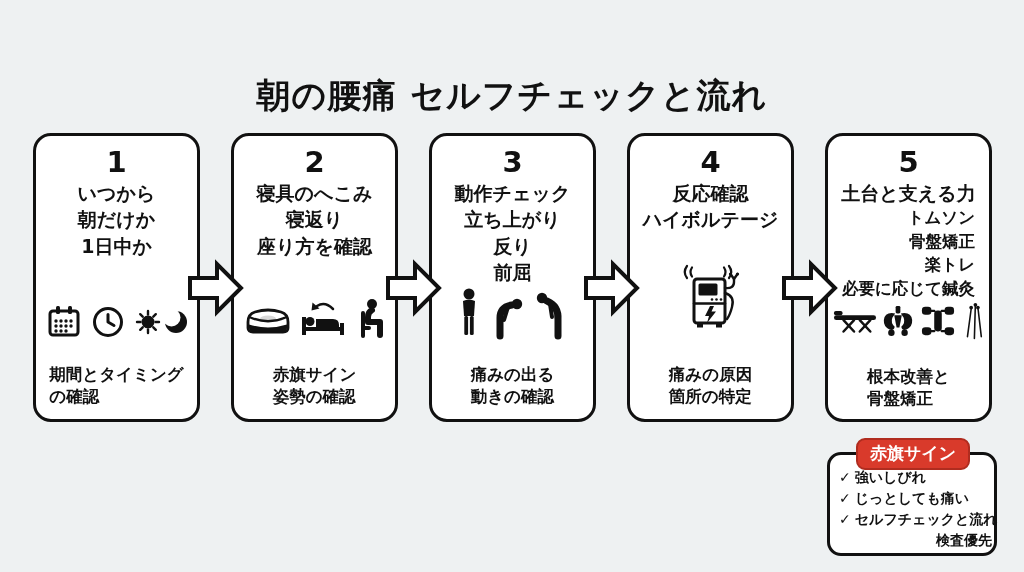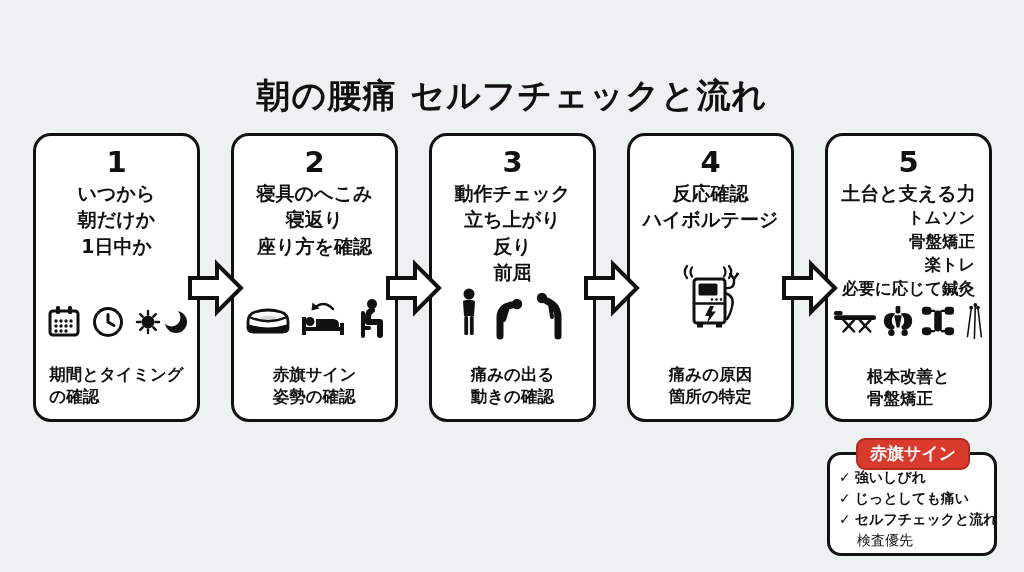--- a/index.html
+++ b/index.html
@@ -32,21 +32,21 @@
     background:#fff;border:3.5px solid #111;border-radius:14px;
     box-sizing:border-box;padding:12px 2px 4px 9px;
   }
   .rf-badge{
     position:absolute;top:-17px;left:26px;background:#d93a2b;color:#fff;
     font-weight:800;font-size:17px;line-height:1.3;padding:2px 12px 4px;
     border-radius:9px;border:2px solid #b02c1f;white-space:nowrap;
   }
   .rf-item{font-size:14px;font-weight:800;line-height:1.5;display:flex;gap:4px;white-space:nowrap;}
   .rf-check{flex:none;}
-  .rf-line2{padding-left:18px;font-size:14px;font-weight:400;line-height:1.5;}
+  .rf-line2{padding-left:18px;font-size:14px;font-weight:700;line-height:1.5;text-align:right;}
   svg .ln{stroke:#111;fill:none;stroke-linecap:round;stroke-linejoin:round;}
   svg .fl{fill:#111;stroke:none;}
   svg .wh{fill:#fff;}
 </style>
 </head>
 <body>
 
 <div class="stage">
 
   <div class="title">朝の腰痛 セルフチェックと流れ</div>

